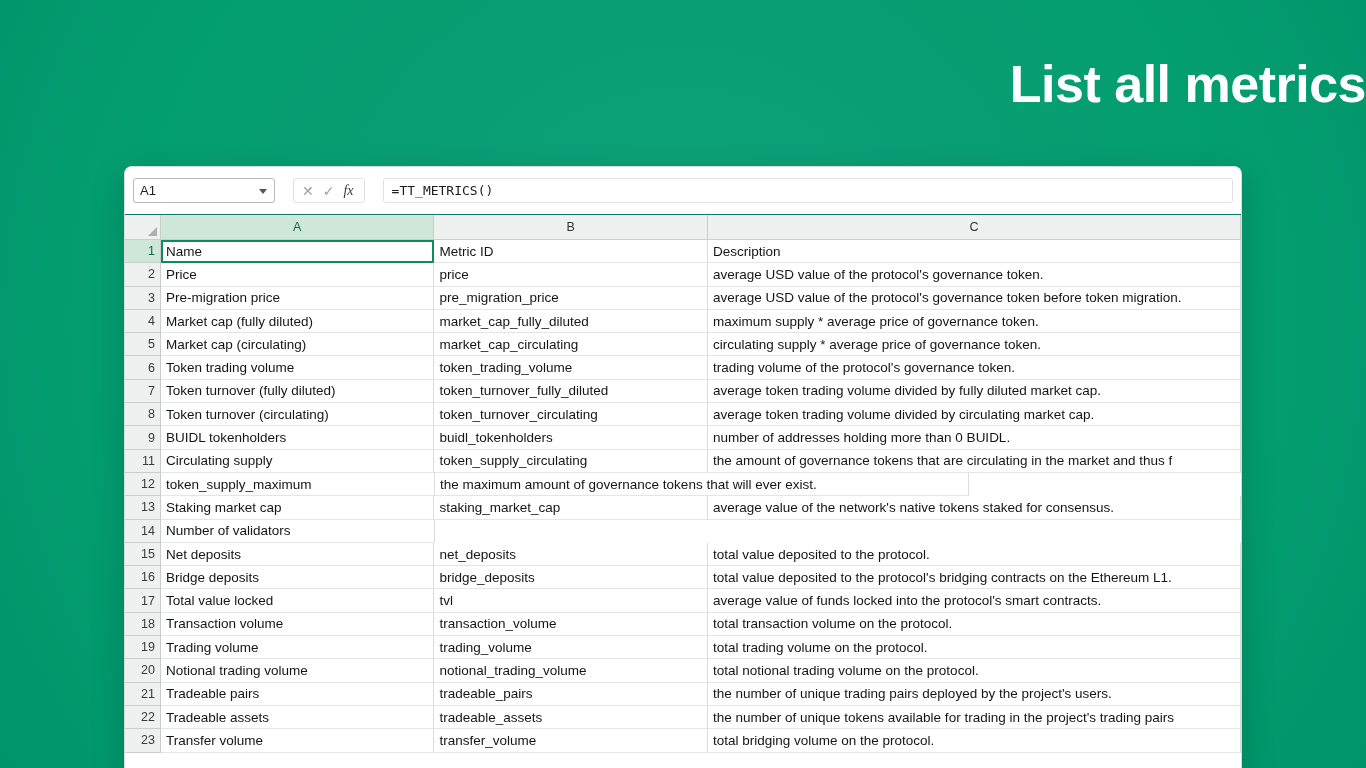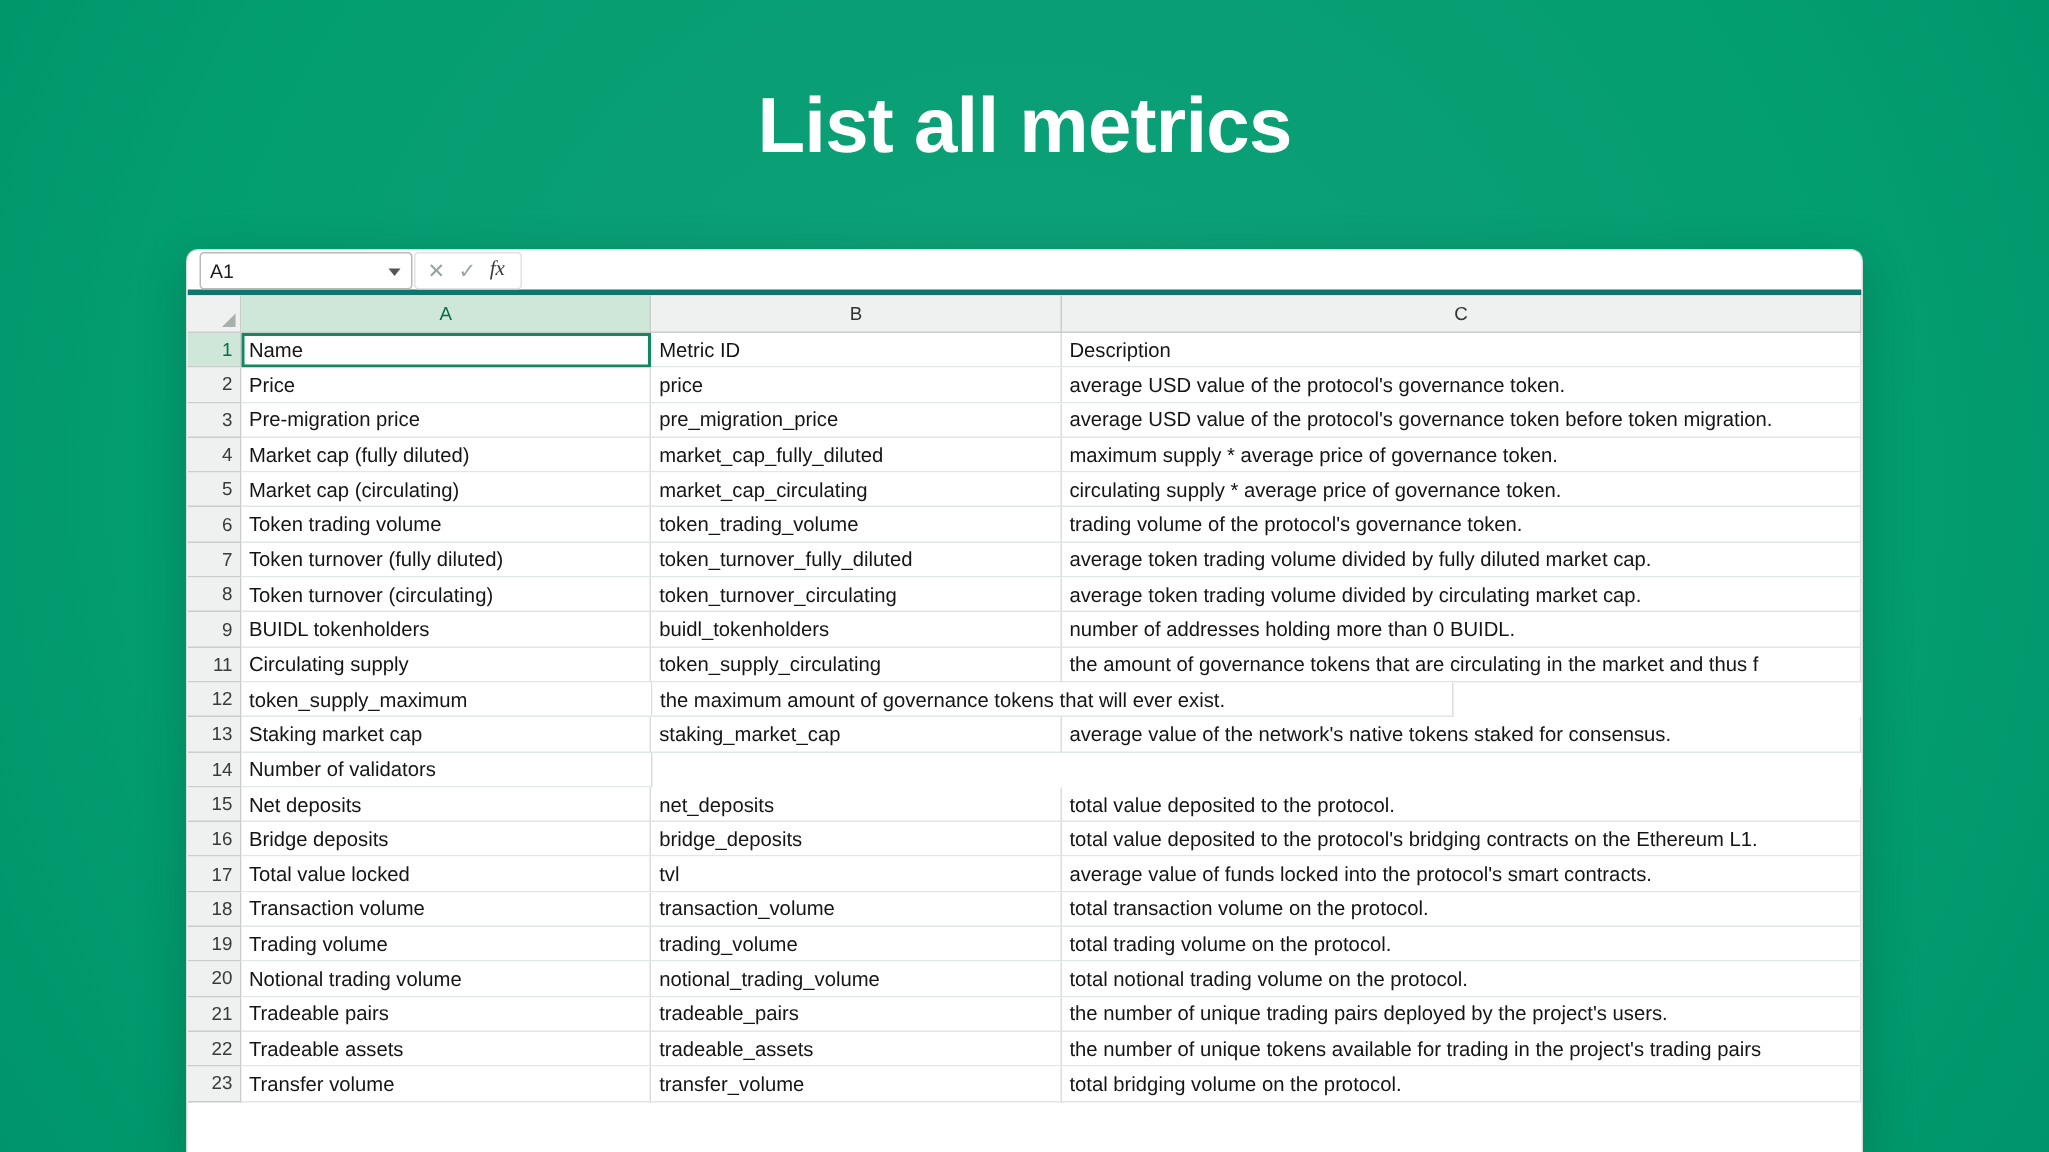--- a/index.html
+++ b/index.html
@@ -11,21 +11,21 @@
   }
   body {
     background: radial-gradient(circle at 50% 42%, #0fa37a 0%, #0a9e74 38%, #039e70 70%, #00946a 100%);
     background-color: #00996d;
   }
 
   #hero-title {
     position: absolute;
     top: 54px;
     left: 0; right: 0;
-    text-align: center;
+    text-align: right;
     color: #ffffff;
     font-size: 52px;
     font-weight: bold;
     letter-spacing: -0.5px;
   }
 
   
   #app-window {
     position: absolute;
     left: 124px;
@@ -37,25 +37,25 @@
     box-shadow: 0 10px 34px rgba(0,0,0,0.18);
     overflow: hidden;
     border: 1px solid #d8dcd9;
     border-bottom: none;
   }
 
   
   #formula-bar {
     display: flex;
     align-items: center;
-    height: 30px;
+    height: 48px;
     padding: 0 8px;
     background: #ffffff;
-    border-bottom: 4px solid #0f766e;
-    gap: 1px;
+    border-bottom: 1px solid #0f766e;
+    gap: 18px;
   }
   #name-box {
     position: relative;
     width: 142px;
     height: 25px;
     border: 1px solid #b6bbb8;
     border-radius: 3px;
     background: #fff;
     display: flex;
     align-items: center;
@@ -176,20 +176,23 @@
   <div id="formula-bar">
     <div id="name-box">
       <span>A1</span>
       <span class="caret"></span>
     </div>
     <div id="fx-group">
       <span>✕</span>
       <span>✓</span>
       <span class="fx">fx</span>
     </div>
+    <div id="formula-input">
+      <span>=TT_METRICS()</span>
+    </div>
   </div>
 
   <div id="grid">
     <div class="grid-row" id="header-row">
       <div class="corner-cell">
           <span class="tri"></span>
         </div>
       <div class="col-head col-a sel">A</div>
       <div class="col-head col-b">B</div>
       <div class="col-head col-c">C</div>

